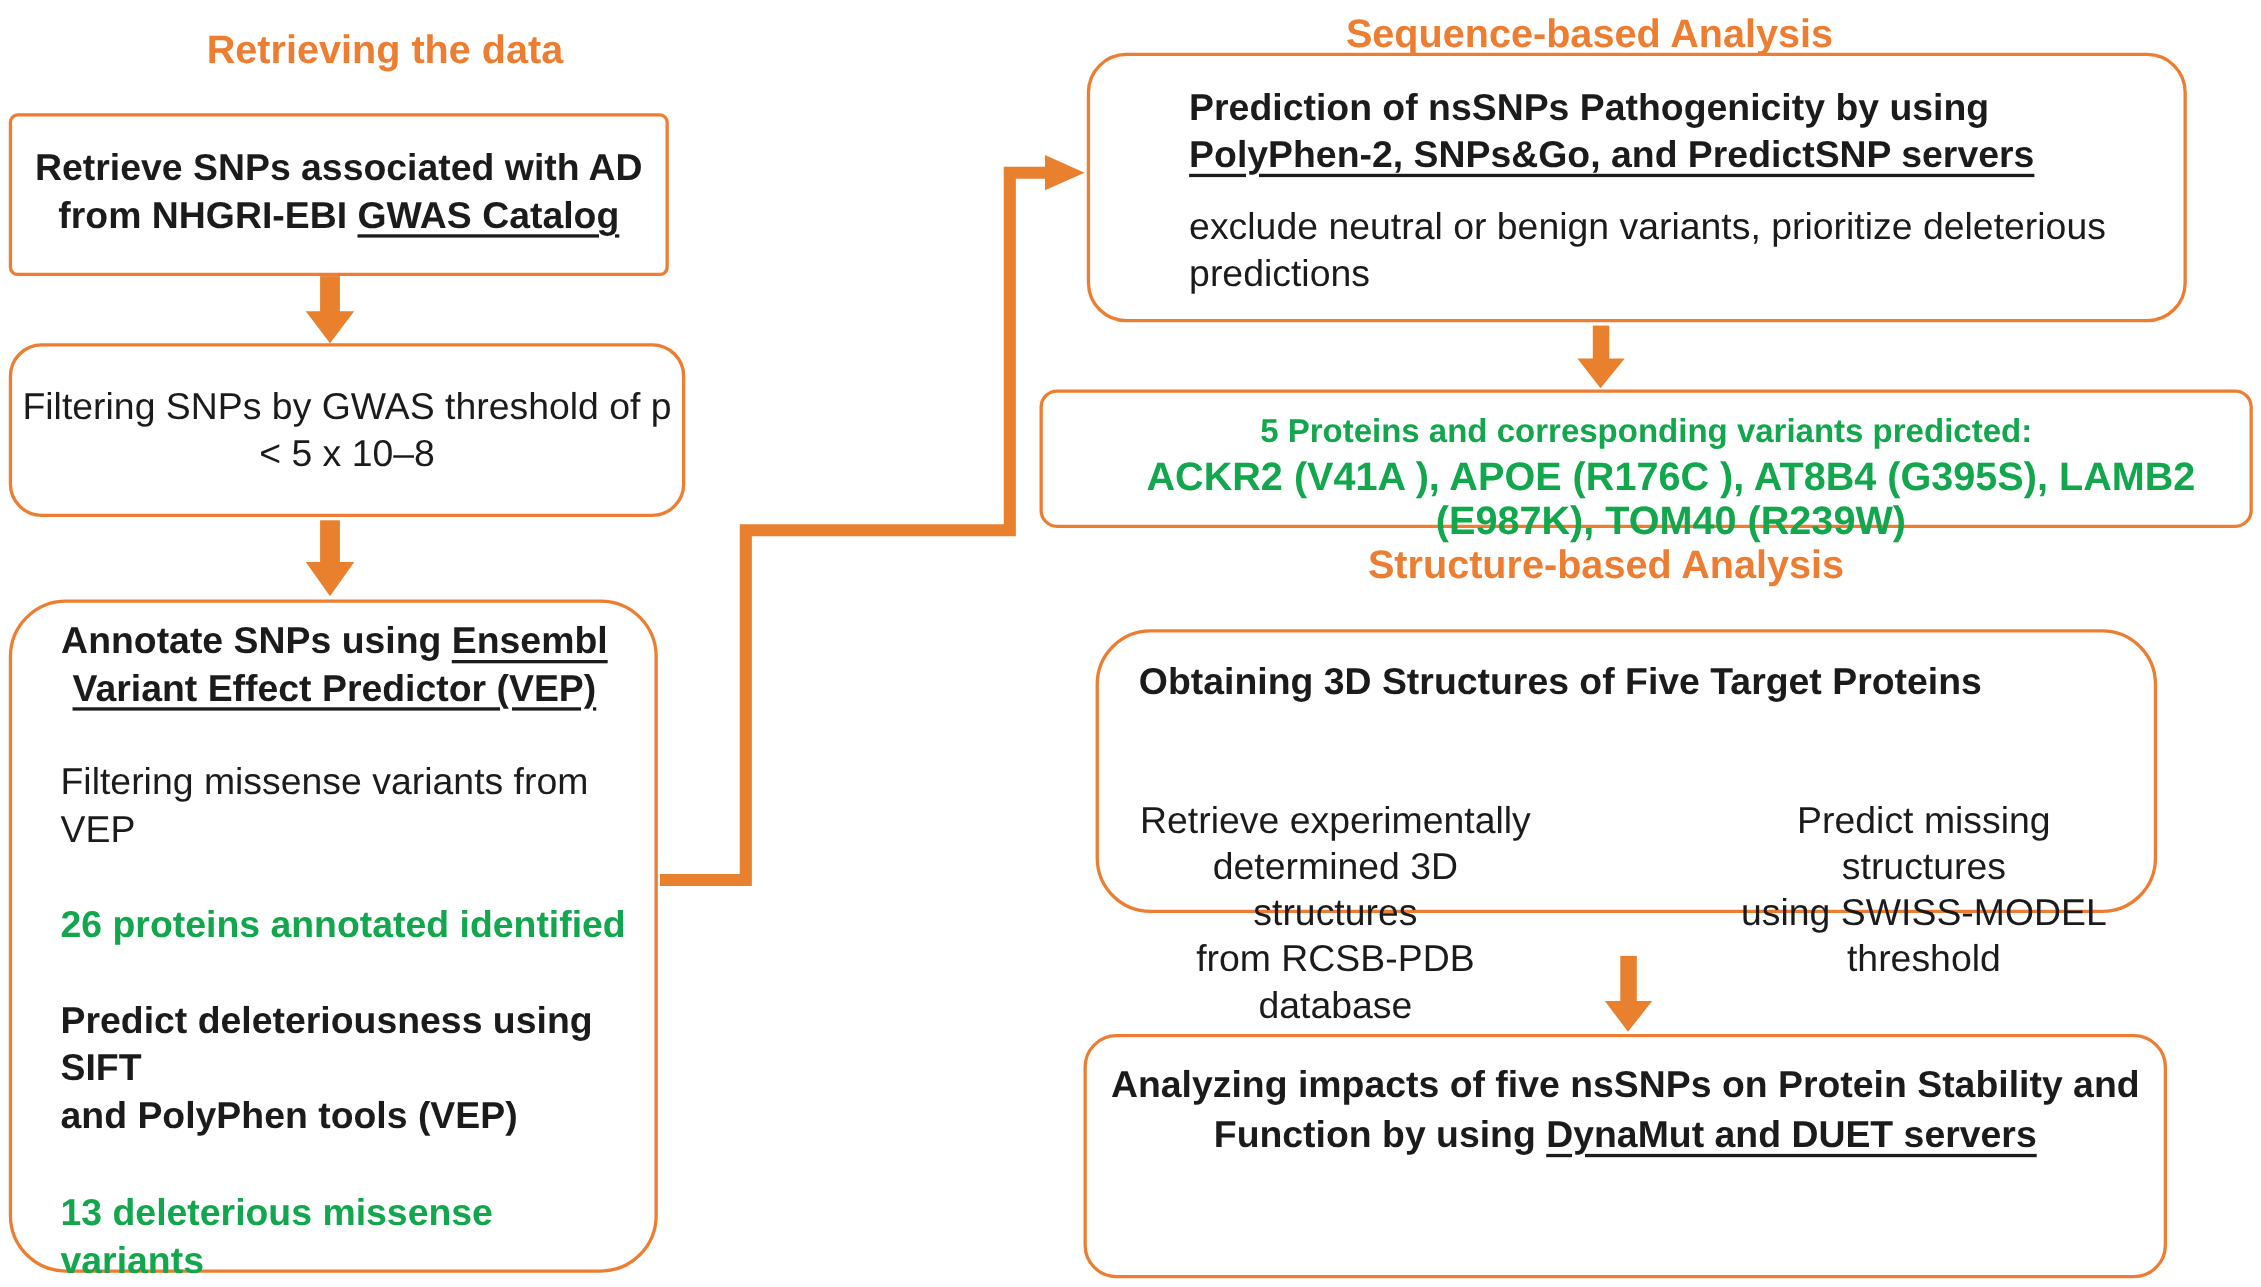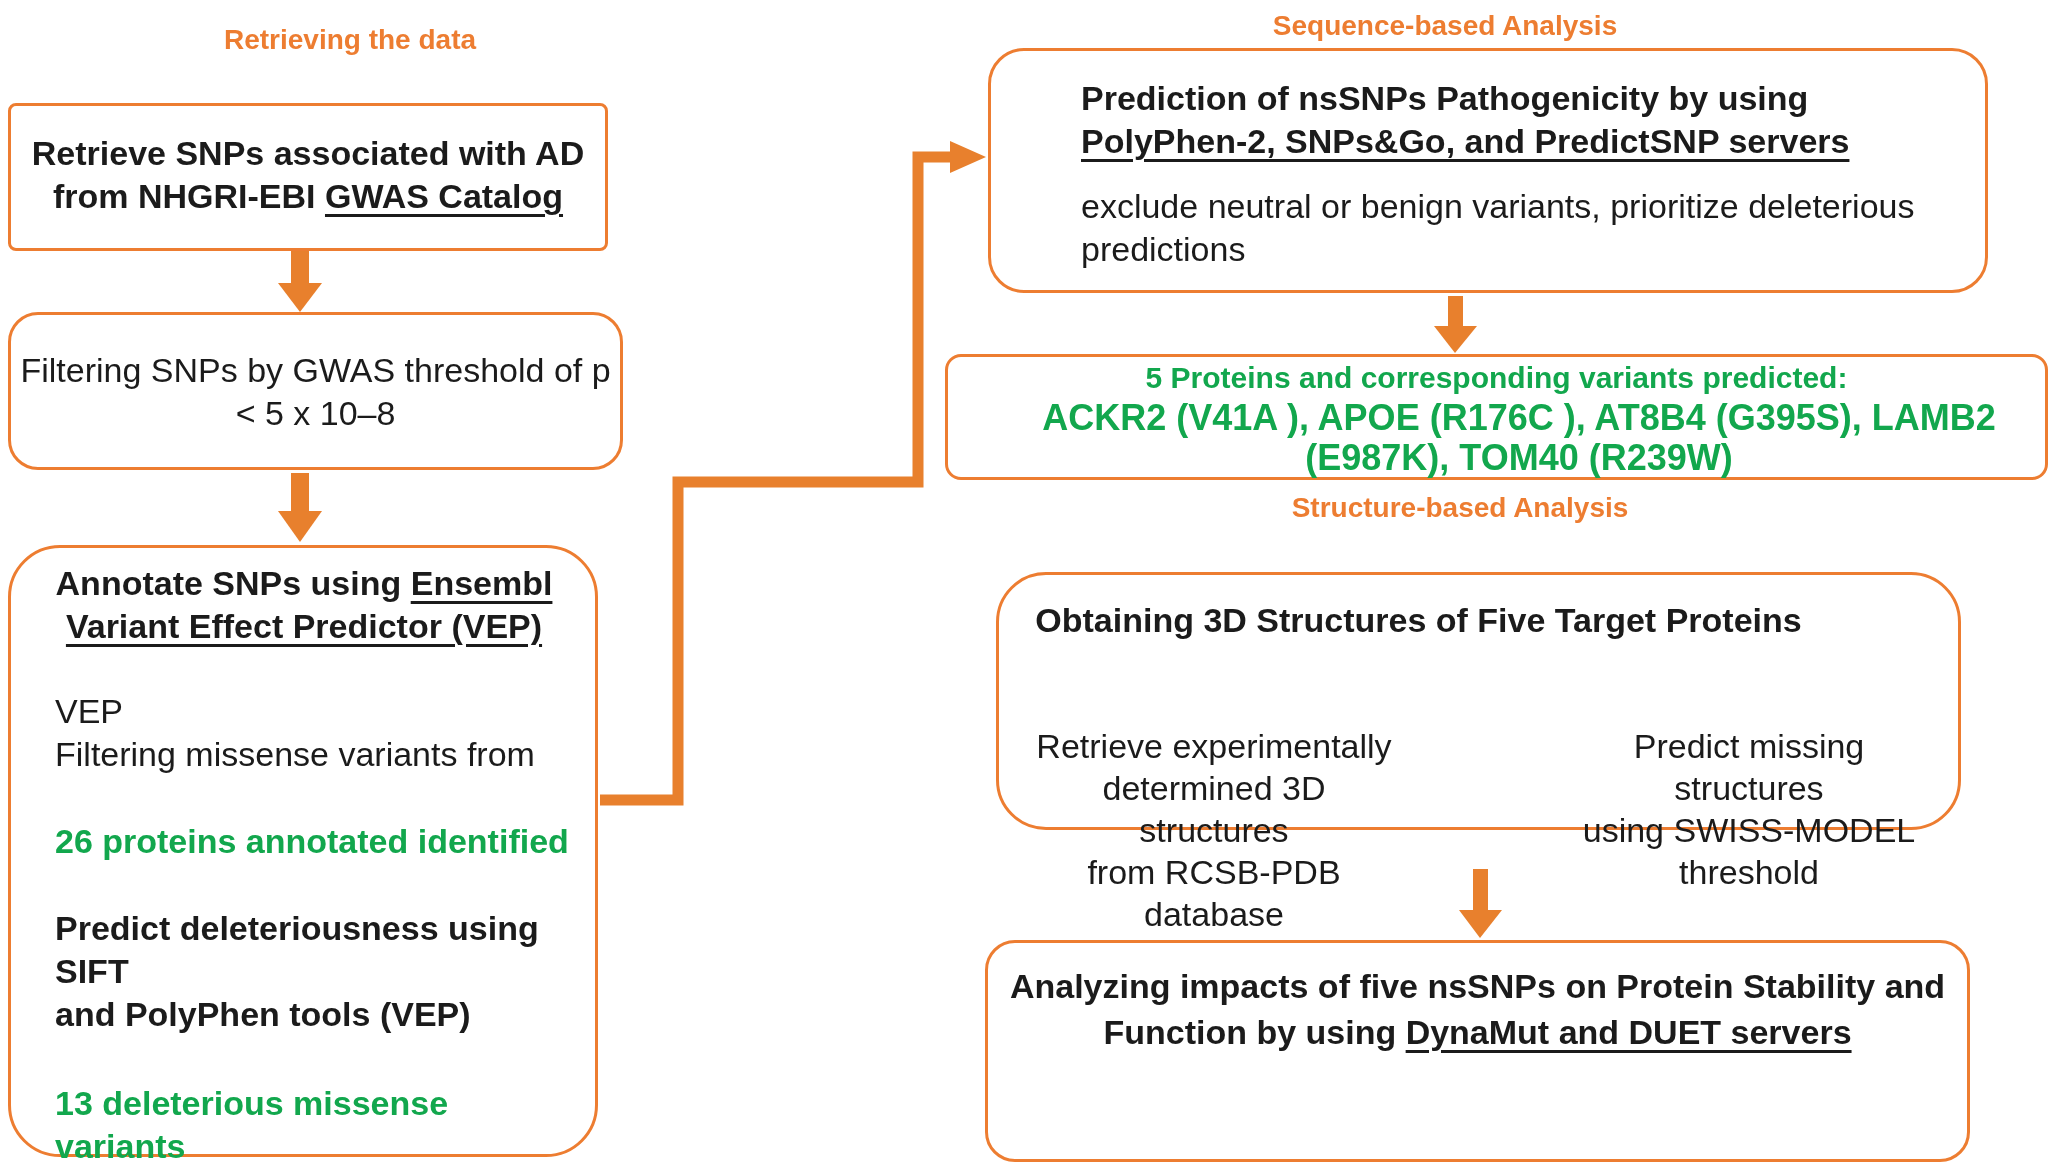--- a/index.html
+++ b/index.html
@@ -12,21 +12,21 @@
   #canvas{
     position:relative;
     width:2055px;height:1170px;
     background:#ffffff;
     font-family:"Liberation Sans","DejaVu Sans",sans-serif;
     color:var(--ink);
     overflow:hidden;
   }
   .section-title{
     position:absolute;
-    font-size:28px;font-weight:700;color:var(--orange);
+    font-size:36px;font-weight:700;color:var(--orange);
     text-align:center;white-space:nowrap;
   }
   .box{
     position:absolute;
     background:#fff;
     border:3px solid var(--orange);
     box-sizing:border-box;
   }
   .txt{font-size:34px;line-height:43px;}
   .bold{font-weight:700;}
@@ -99,22 +99,22 @@
       <div>&lt; 5 x 10–8</div>
     </div>
   </div>
 
   <div class="box" style="left:8px;top:545px;width:590px;height:612px;border-radius:52px;padding:14px 22px 0 44px;">
     <div class="txt bold center" style="margin-right:20px;">
       <div><span>Annotate SNPs using </span><span class="u">Ensembl</span></div>
       <div><span class="u">Variant Effect Predictor (VEP)</span></div>
     </div>
     <div class="txt blk" style="margin-top:42px;">
+      <div>Filtering missense variants from</div>
       <div>VEP</div>
-      <div>Filtering missense variants from</div>
     </div>
     <div class="txt green blk" style="margin-top:44px;">
       <div>26 proteins annotated identified</div>
     </div>
     <div class="txt bold blk" style="margin-top:44px;">
       <div>Predict deleteriousness using SIFT</div>
       <div>and PolyPhen tools (VEP)</div>
     </div>
     <div class="txt green blk" style="margin-top:46px;">
       <div>13 deleterious missense variants</div>
@@ -128,21 +128,21 @@
     <div class="txt bold">
       <div>Prediction of nsSNPs Pathogenicity by using</div>
       <div><span class="u">PolyPhen-2, SNPs&amp;Go, and PredictSNP servers</span></div>
     </div>
     <div class="txt" style="margin-top:22px;">
       <div>exclude neutral or benign variants, prioritize deleterious</div>
       <div>predictions</div>
     </div>
   </div>
 
-  <div class="box" style="left:945px;top:354px;width:1103px;height:126px;border-radius:16px;padding-top:1px;">
+  <div class="box" style="left:945px;top:354px;width:1103px;height:126px;border-radius:16px;padding-top:16px;">
     <div class="green center" style="font-size:30px;line-height:40px;">5 Proteins and corresponding variants predicted:</div>
     <div class="green center" style="font-size:36px;line-height:40px;margin-left:45px;">ACKR2 (V41A ), APOE (R176C ), AT8B4 (G395S), LAMB2 (E987K), TOM40 (R239W)</div>
   </div>
 
   <div class="section-title" style="left:960px;top:492px;width:1000px;">Structure-based Analysis</div>
 
   <div class="box" style="left:996px;top:572px;width:965px;height:258px;border-radius:50px;">
     <div class="txt bold center" style="margin-top:24px;margin-right:120px;">Obtaining 3D Structures of Five Target Proteins</div>
     <div class="txt center" style="position:absolute;left:30px;top:150px;width:370px;line-height:42px;">
       <div>Retrieve experimentally</div>

